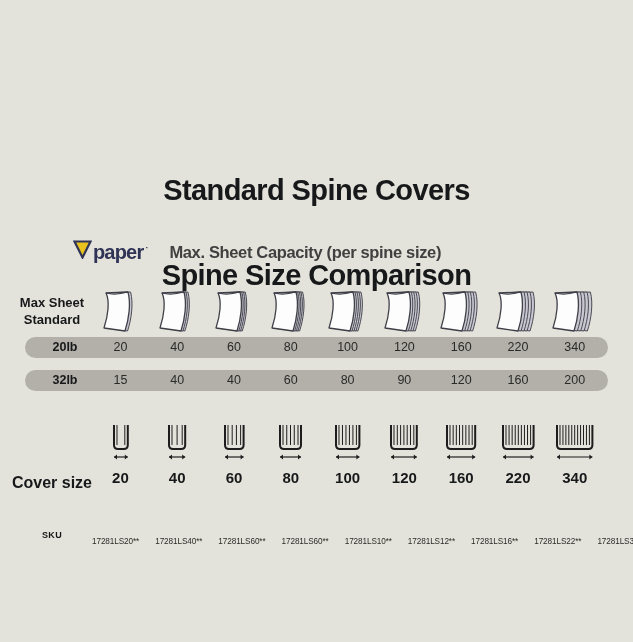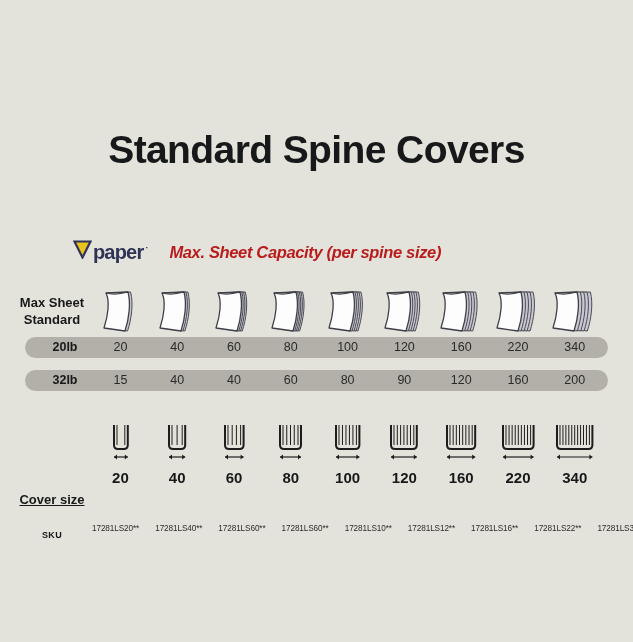--- a/index.html
+++ b/index.html
@@ -10,46 +10,47 @@
     color:#1b1b1b;
     overflow:hidden;
     position:relative;
   }
   
   .title-block{
     position:absolute;left:0;top:124px;width:633px;
     text-align:center;
   }
   .title-line{
-    font-size:39px;
+    font-size:29px;
     font-weight:bold;
     letter-spacing:-0.6px;
     line-height:1.32;
     color:#17181a;
+    margin-top:47px;
   }
   
   .subtitle-row{
     position:absolute;left:0;top:240px;width:514px;
     display:flex;align-items:center;justify-content:center;gap:22px;
   }
   .logo{display:flex;align-items:baseline;gap:1px;}
   .logo-v{
     position:relative;
     width:19px;height:19px;
     display:inline-block;
   }
   .logo-v svg{display:block;}
   .logo-word{
     font-size:20px;font-weight:bold;color:#2f3356;letter-spacing:-0.8px;
   }
   .logo-tm{
     font-size:9px;color:#2f3356;position:relative;top:-8px;left:1px;font-weight:bold;
   }
   .subtitle-text{
-    font-size:16.5px;font-weight:bold;color:#b91c1c;letter-spacing:-0.35px;font-style:italic;
+    font-size:16.5px;font-weight:bold;color:#404040;letter-spacing:-0.35px;
   }
   
   .table{
     position:absolute;left:0;top:276px;width:633px;
   }
   .row{position:relative;width:633px;}
   .left-label{
     position:absolute;left:0;width:104px;text-align:center;
     font-weight:bold;color:#17181a;
   }
@@ -80,34 +81,35 @@
   }
   .pill-row .cells{top:3px;}
   .pill-row .cell{font-size:12.5px;color:#2a2a28;font-weight:normal;}
   .gap-1{height:9px;}
   
   .row-spine{height:52px;margin-top:22px;}
   .row-spine .cells{top:0;height:52px;align-items:flex-end;}
   .row-spine .cell{display:flex;justify-content:center;align-items:flex-end;height:52px;}
   
   .row-cover{height:24px;margin-top:4px;}
-  .row-cover .left-label{top:23px;font-size:13px;text-decoration:underline;}
+  .row-cover .left-label{top:5px;font-size:16px;}
   .row-cover .cells{top:0;}
   .row-cover .cell{font-size:15px;font-weight:bold;color:#17181a;}
   
   .row-sku{height:20px;margin-top:28px;}
   .row-sku .left-label{top:9px;font-size:9px;letter-spacing:0.4px;}
-  .row-sku .cells{top:3px;gap:16px;}
+  .row-sku .cells{top:16px;gap:16px;}
   .row-sku .cell{font-size:8.2px;color:#2b2b29;letter-spacing:-0.1px;}
 </style>
 </head>
 <body>
 
 <div class="title-block">
   <div class="title-line">Standard Spine Covers</div>
+  <div class="title-line">Spine Size Comparison</div>
 </div>
 
 <div class="subtitle-row">
   <div class="logo">
     <span class="logo-v">
       <svg width="19" height="19" viewBox="0 0 19 19">
         <path d="M1.5 1.5 L17.5 1.5 L9.5 17.5 Z" fill="#e9c21f" stroke="#2f3356" stroke-width="2.2" stroke-linejoin="miter"></path>
       </svg>
     </span>
     <span class="logo-word">paper</span>

